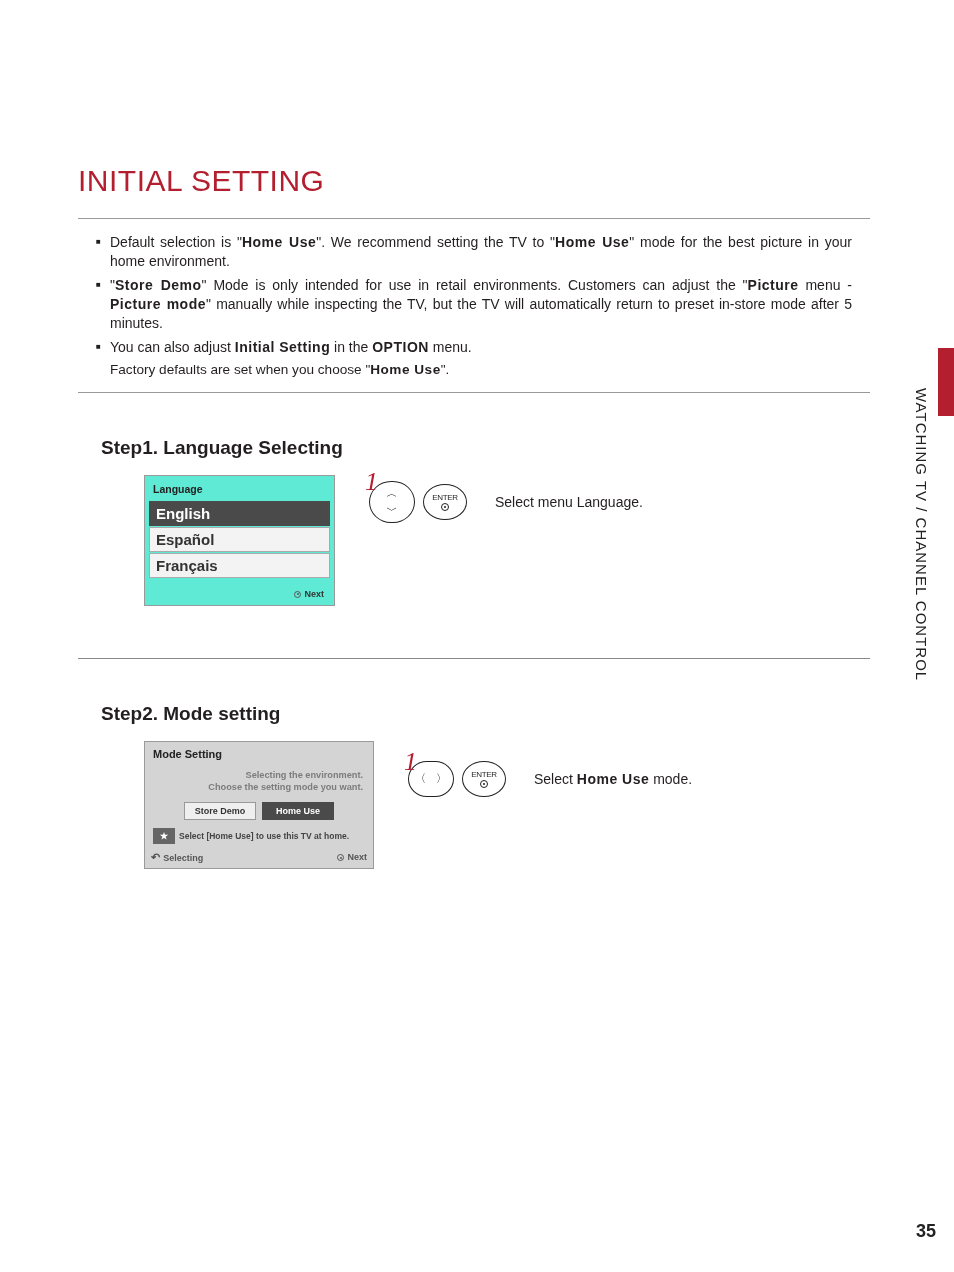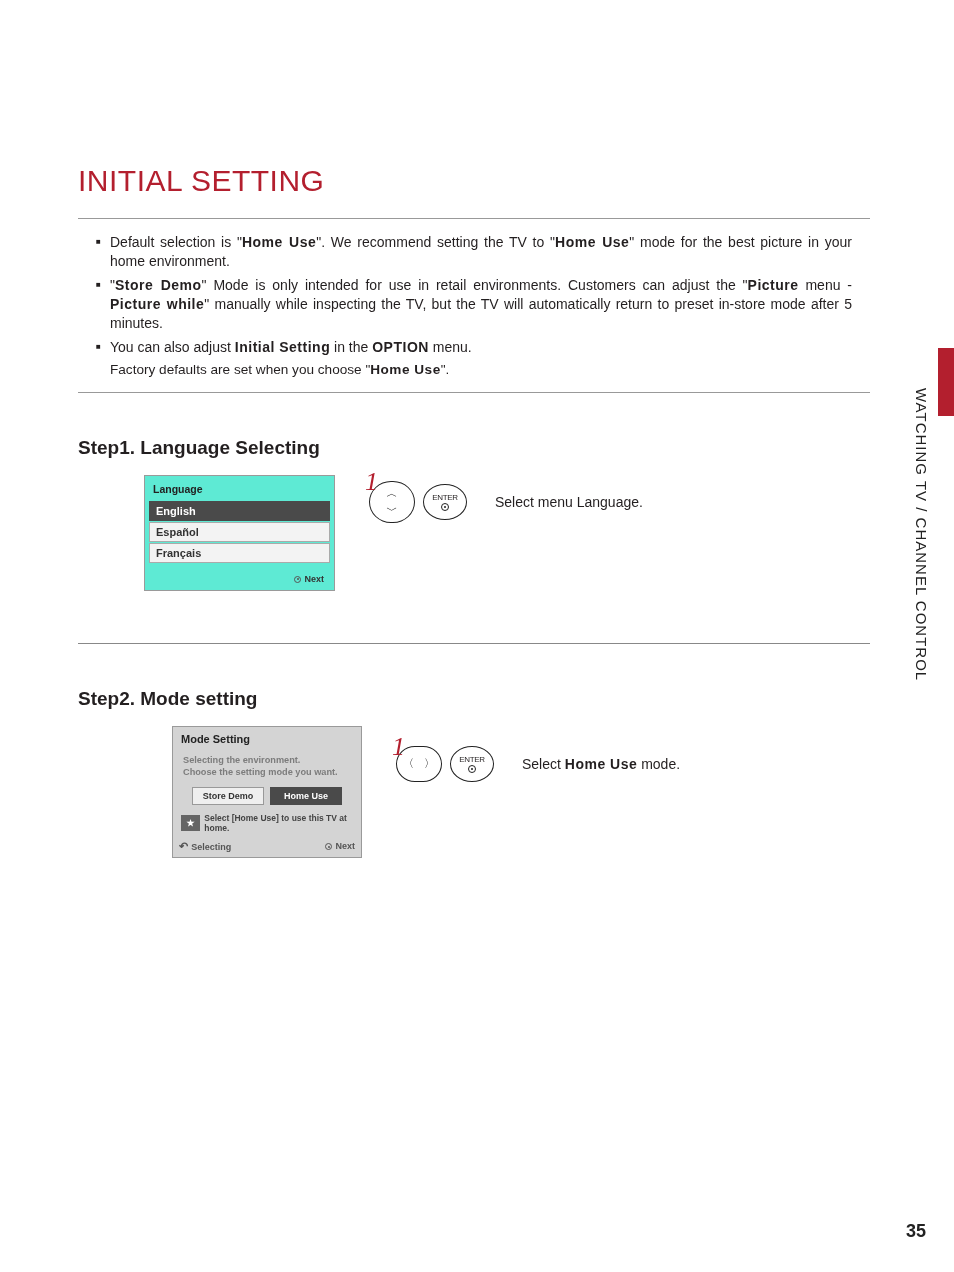--- a/index.html
+++ b/index.html
@@ -55,20 +55,21 @@
     padding-left: 14px;
     margin-top: 2px;
     font-size: 13.6px;
   }
   .bold-inline { font-weight: 700; letter-spacing: 0.5px; }
   .step-title {
     font-size: 19px;
     font-weight: 700;
     margin-top: 44px;
     margin-bottom: 16px;
+    margin-left: 23px;
   }
   .step-row {
     display: flex;
     align-items: flex-start;
     gap: 34px;
     padding-left: 66px;
   }
   
   .osd-lang {
     width: 191px;
@@ -81,21 +82,21 @@
     font-weight: 700;
     font-size: 10.5px;
     padding: 3px 4px 5px 4px;
     color: #222;
   }
   .osd-lang .item {
     background: #f3f3f3;
     border: 1px solid #aaa;
     color: #333;
     font-weight: 700;
-    font-size: 11px;
+    font-size: 15px;
     padding: 3px 6px;
     margin: 1px 0;
   }
   .osd-lang .item.selected {
     background: #4a4a4a;
     color: #fff;
     border-color: #4a4a4a;
   }
   .osd-lang .footer {
     text-align: right;
@@ -107,34 +108,33 @@
   .osd-lang .footer .dot {
     width: 7px; height: 7px; border: 1px solid #555; border-radius: 50%;
     display: inline-block; vertical-align: middle; margin-right: 3px;
     position: relative;
   }
   .osd-lang .footer .dot::after {
     content:""; position:absolute; inset:1.5px; border-radius:50%; background:#555;
   }
   
   .osd-mode {
-    width: 190px;
+    width: 230px;
     background: #d4d4d4;
     border: 1px solid #9a9a9a;
     font-size: 9.5px;
-    margin-left: 28px;
   }
   .osd-mode .header {
     font-weight: 700;
     font-size: 11px;
     padding: 6px 8px 4px 8px;
     color: #222;
   }
   .osd-mode .desc {
-    text-align: left;
+    text-align: right;
     font-weight: 700;
     color: #7c7c7c;
     font-size: 9.2px;
     line-height: 1.3;
     padding: 6px 10px 2px 10px;
   }
   .osd-mode .btns {
     display: flex;
     justify-content: center;
     gap: 6px;
@@ -277,21 +277,21 @@
     right: 24px;
     top: 388px;
     writing-mode: vertical-rl;
     font-size: 15px;
     letter-spacing: 1px;
     color: #222;
     font-weight: 400;
   }
   .page-number {
     position: absolute;
-    right: 28px;
+    right: 18px;
     bottom: 30px;
     font-size: 18px;
     font-weight: 700;
     color: #222;
   }
 </style>
 </head>
 <body>
 
 <div class="side-tab"></div>
@@ -301,21 +301,21 @@
 <div class="page">
 
   <h1 class="title">INITIAL SETTING</h1>
 
 
   <div class="note-box">
     <div class="bullet">
       <span>Default selection is "</span><span class="bold-inline">Home Use</span><span>". We recommend setting the TV to "</span><span class="bold-inline">Home Use</span><span>" mode for the best picture in your home environment.</span>
     </div>
     <div class="bullet">
-      <span>"</span><span class="bold-inline">Store Demo</span><span>" Mode is only intended for use in retail environments. Customers can adjust the "</span><span class="bold-inline">Picture</span><span> menu - </span><span class="bold-inline">Picture while</span><span>" manually while inspecting the TV, but the TV will automatically return to preset in-store mode after 5 minutes.</span>
+      <span>"</span><span class="bold-inline">Store Demo</span><span>" Mode is only intended for use in retail environments. Customers can adjust the "</span><span class="bold-inline">Picture</span><span> menu - </span><span class="bold-inline">Picture mode</span><span>" manually while inspecting the TV, but the TV will automatically return to preset in-store mode after 5 minutes.</span>
     </div>
     <div class="bullet">
       <span>You can also adjust </span><span class="bold-inline">Initial Setting</span><span> in the </span><span class="bold-inline">OPTION</span><span> menu.</span>
     </div>
     <div class="bullet-sub">
       <span>Factory defaults are set when you choose "</span><span class="bold-inline">Home Use</span><span>".</span>
     </div>
   </div>
 
   <h2 class="step-title">Step1. Language Selecting</h2>

